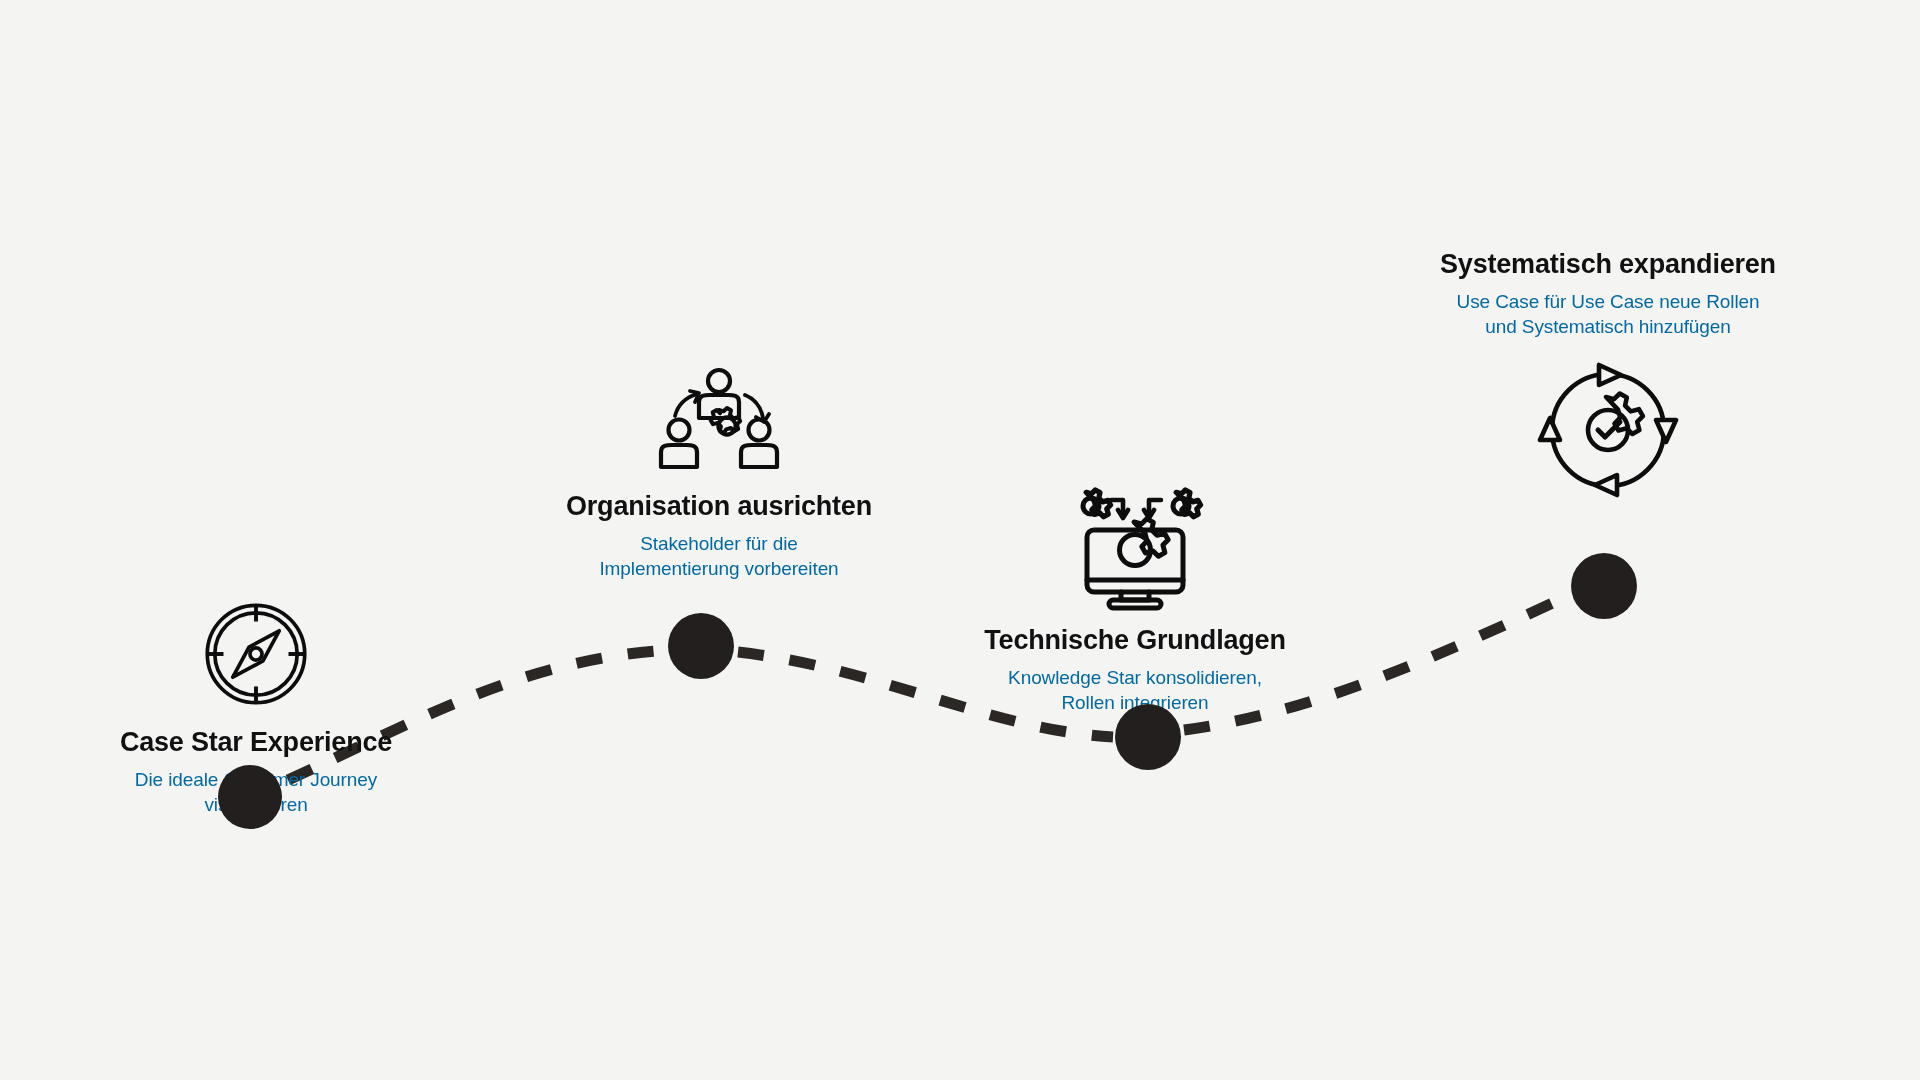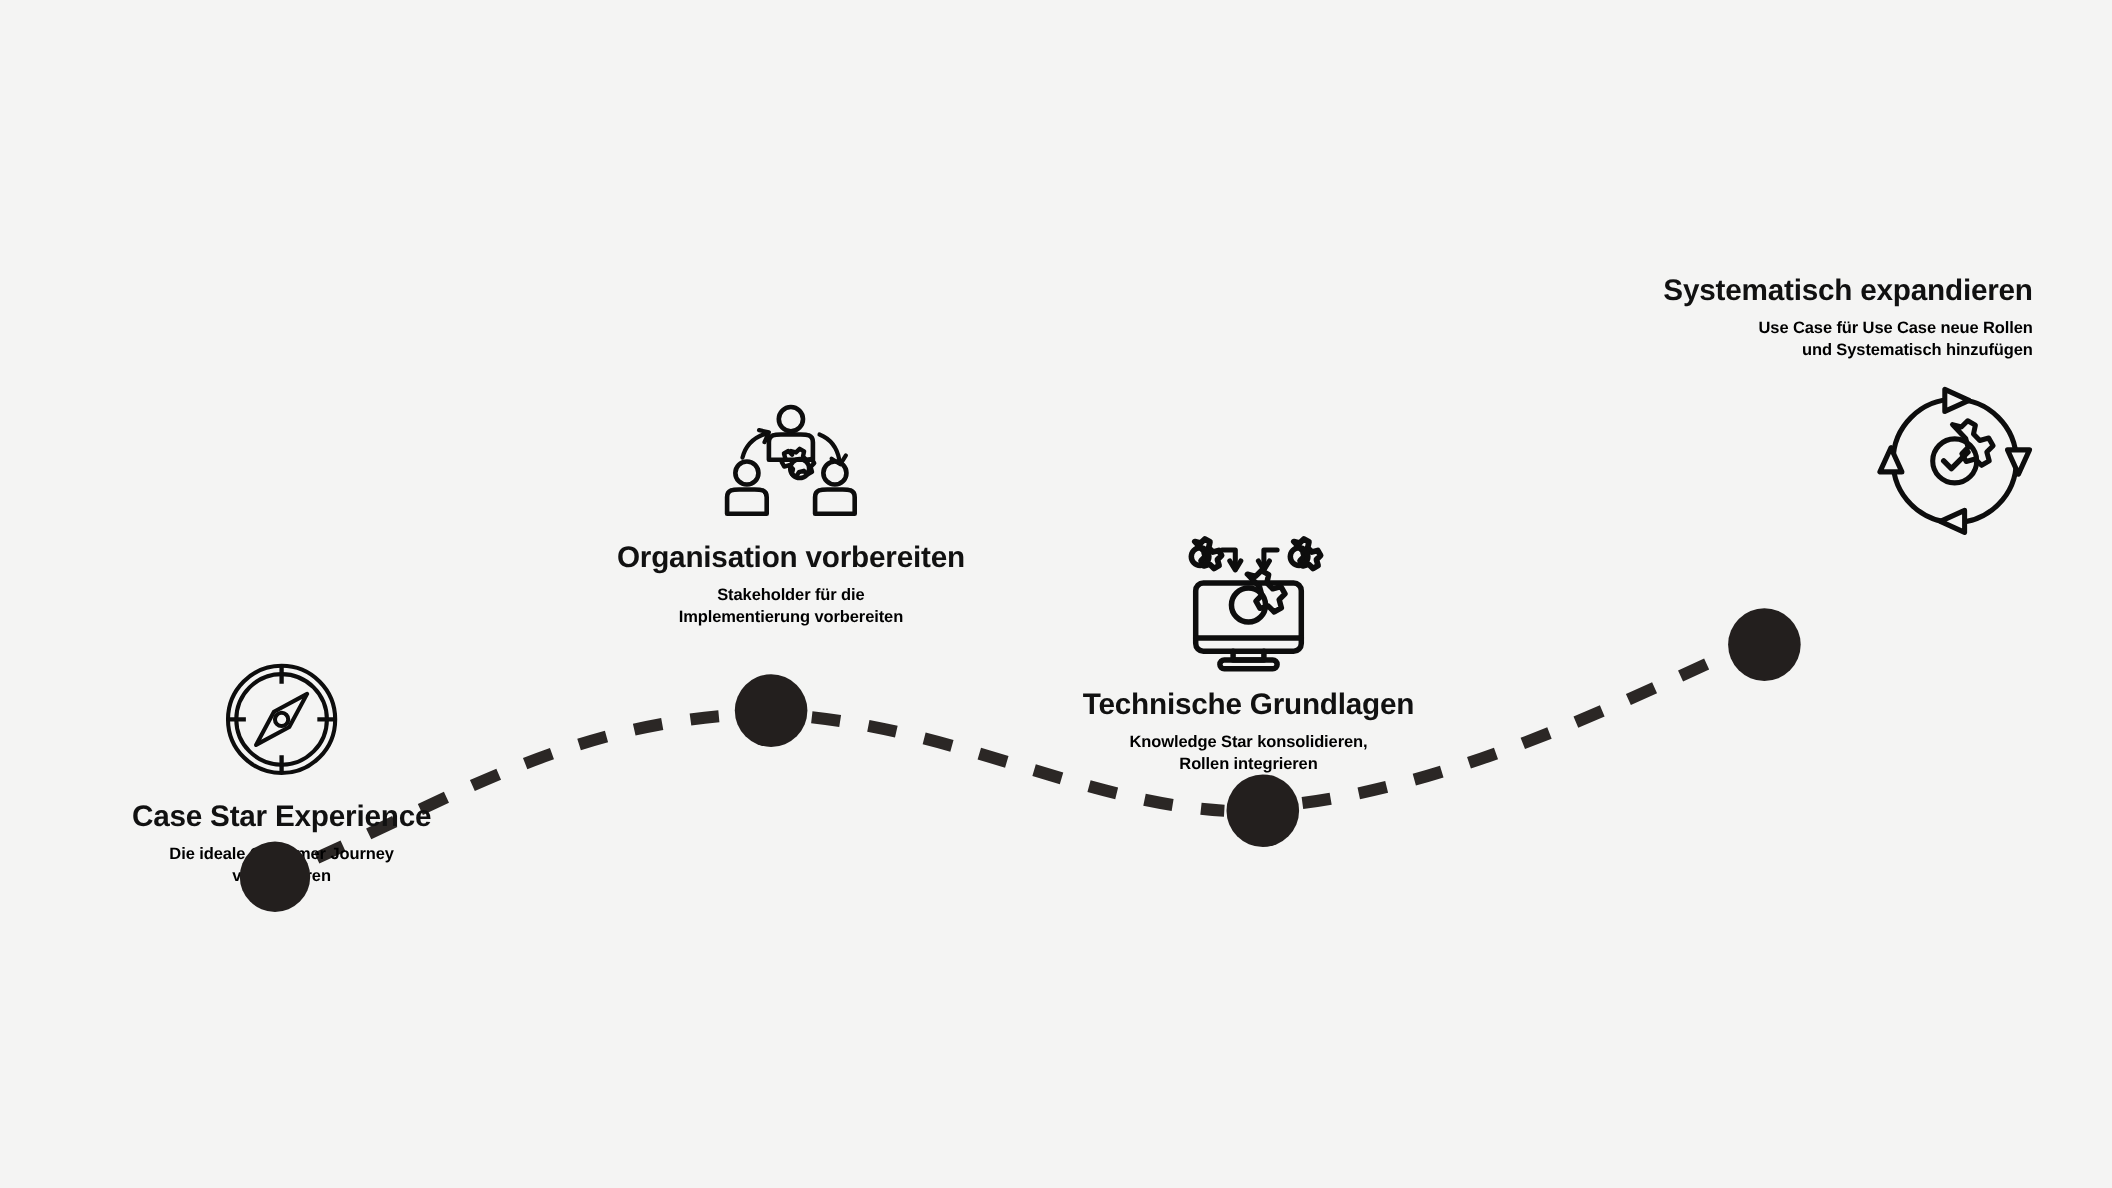--- a/index.html
+++ b/index.html
@@ -40,32 +40,32 @@
   .step-title {
     font-size: 27px;
     font-weight: 700;
     color: #111111;
     letter-spacing: -0.2px;
     margin: 6px 0 0 0;
     line-height: 1.2;
     white-space: nowrap;
   }
   .step-sub {
-    font-size: 15px;
-    font-weight: 700;
-    color: #000000;
+    font-size: 19px;
+    font-weight: 400;
+    color: #0369a1;
     line-height: 1.32;
     margin: 9px 0 0 0;
     letter-spacing: -0.1px;
   }
   
   #step-1 { left: 16px;   top: 596px; }
   #step-2 { left: 479px;  top: 364px; }
   #step-3 { left: 895px;  top: 480px; }
-  #step-4 { left: 1368px; top: 242px; text-align: right; }
+  #step-4 { left: 1368px; top: 242px; }
 
   #step-1 .step-icon { margin-bottom: 14px; }
   #step-2 .step-icon { margin-bottom: 10px; }
   #step-3 .step-icon { margin-bottom: 12px; }
   #step-4 .step-icon { margin-bottom: 0px; }
 
   
   #step-4 .icon-below { margin-top: 22px; }
 
   .node {
@@ -123,21 +123,21 @@
         </g>
         <circle cx="70" cy="62" r="8.6"></circle>
 
         <path d="M 18 52 C 21 40 30 33 40 30" stroke-width="3.8"></path>
         <path d="M 33 27 L 42 29 L 38 38" stroke-width="3.8" fill="none"></path>
 
         <path d="M 88 31 C 98 35 104 43 106 54" stroke-width="3.8"></path>
         <path d="M 99 53 L 107 58 L 112 50" stroke-width="3.8" fill="none"></path>
       </svg>
     </span>
-    <div class="step-title">Organisation vorbereiten</div>
+    <div class="step-title">Organisation ausrichten</div>
     <div class="step-sub">
       <span>Stakeholder für die</span><br>
       <span>Implementierung vorbereiten</span>
     </div>
   </div>
 
   <div class="step" id="step-3">
     <span class="step-icon">
       <svg width="140" height="132" viewBox="0 0 140 132" fill="none" stroke="#0d0d0d" stroke-width="5" stroke-linejoin="round" stroke-linecap="round">
 

